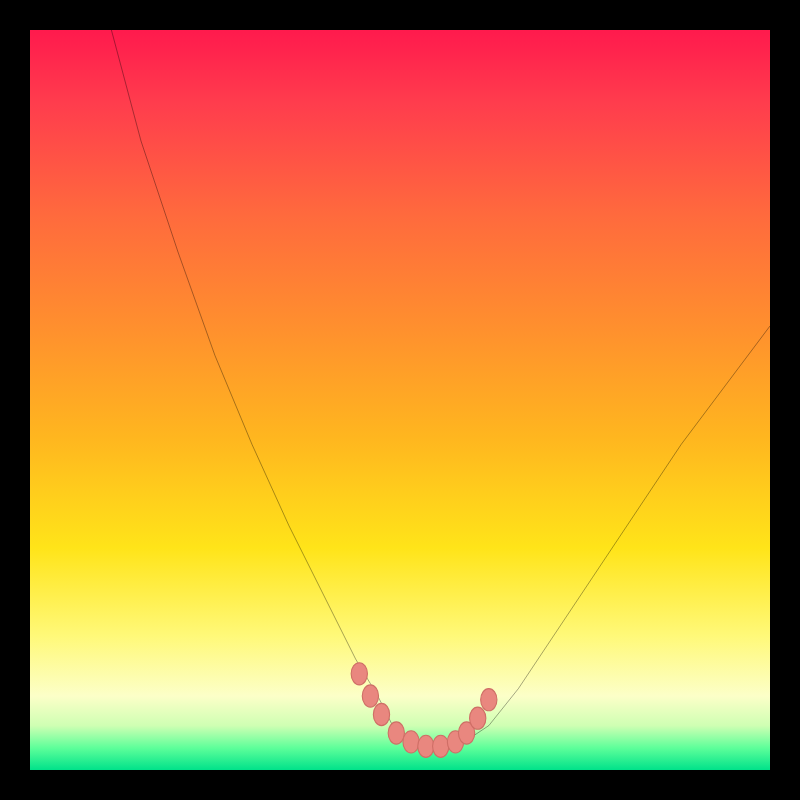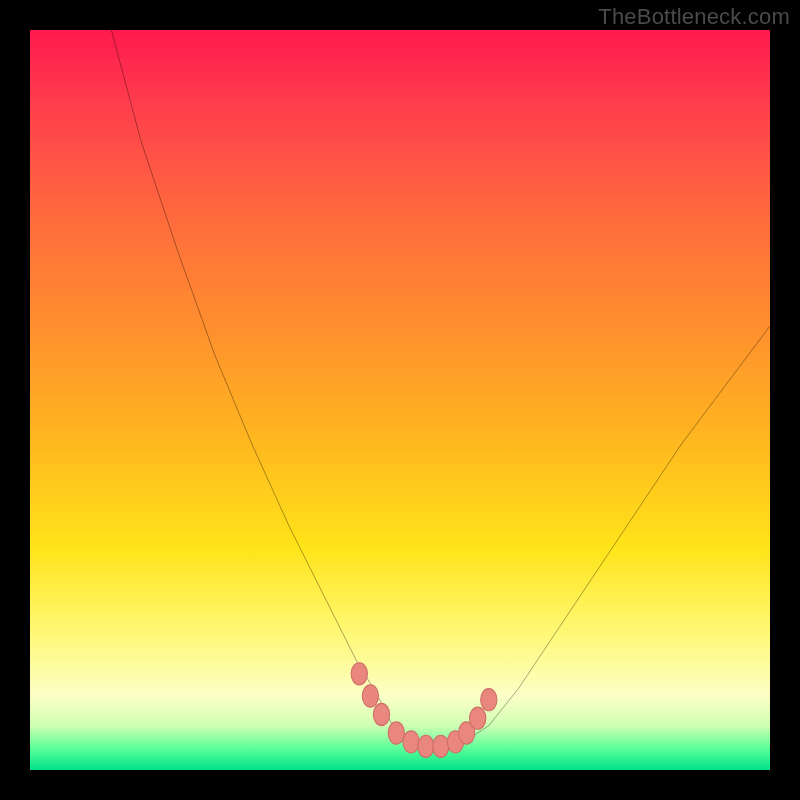--- a/index.html
+++ b/index.html
@@ -75,15 +75,14 @@
           <ellipse cx="55.50" cy="96.80" rx="1.1" ry="1.5" fill="#e9877f" stroke="#cf6e66" stroke-width="0.15"></ellipse>
           <ellipse cx="57.50" cy="96.20" rx="1.1" ry="1.5" fill="#e9877f" stroke="#cf6e66" stroke-width="0.15"></ellipse>
           <ellipse cx="59.00" cy="95.00" rx="1.1" ry="1.5" fill="#e9877f" stroke="#cf6e66" stroke-width="0.15"></ellipse>
           <ellipse cx="60.50" cy="93.00" rx="1.1" ry="1.5" fill="#e9877f" stroke="#cf6e66" stroke-width="0.15"></ellipse>
           <ellipse cx="62.00" cy="90.50" rx="1.1" ry="1.5" fill="#e9877f" stroke="#cf6e66" stroke-width="0.15"></ellipse>
         </g>
     </svg>
 
   </div>
 
-  <div class="watermark">TheBottleneck.com</div>
 
 </div>
 
 </body></html>

